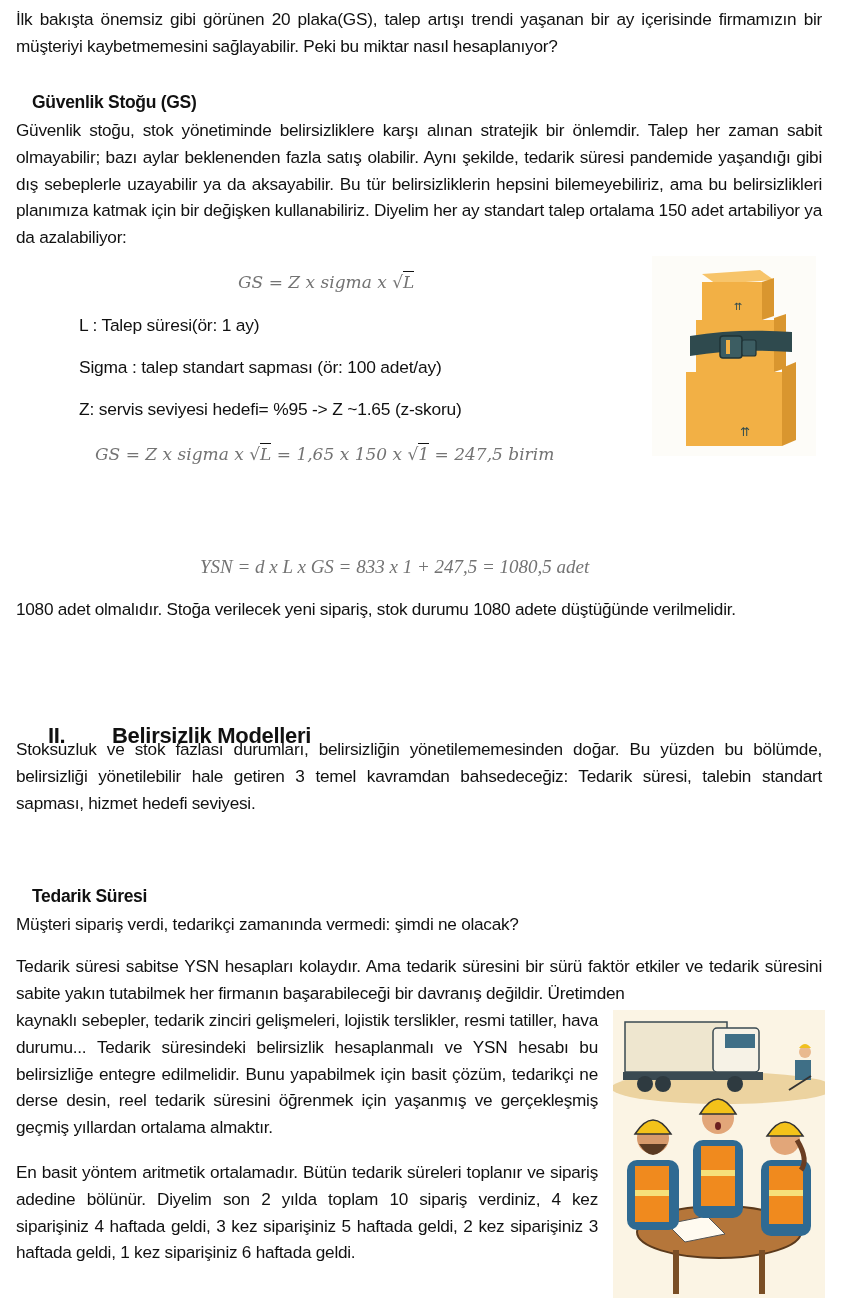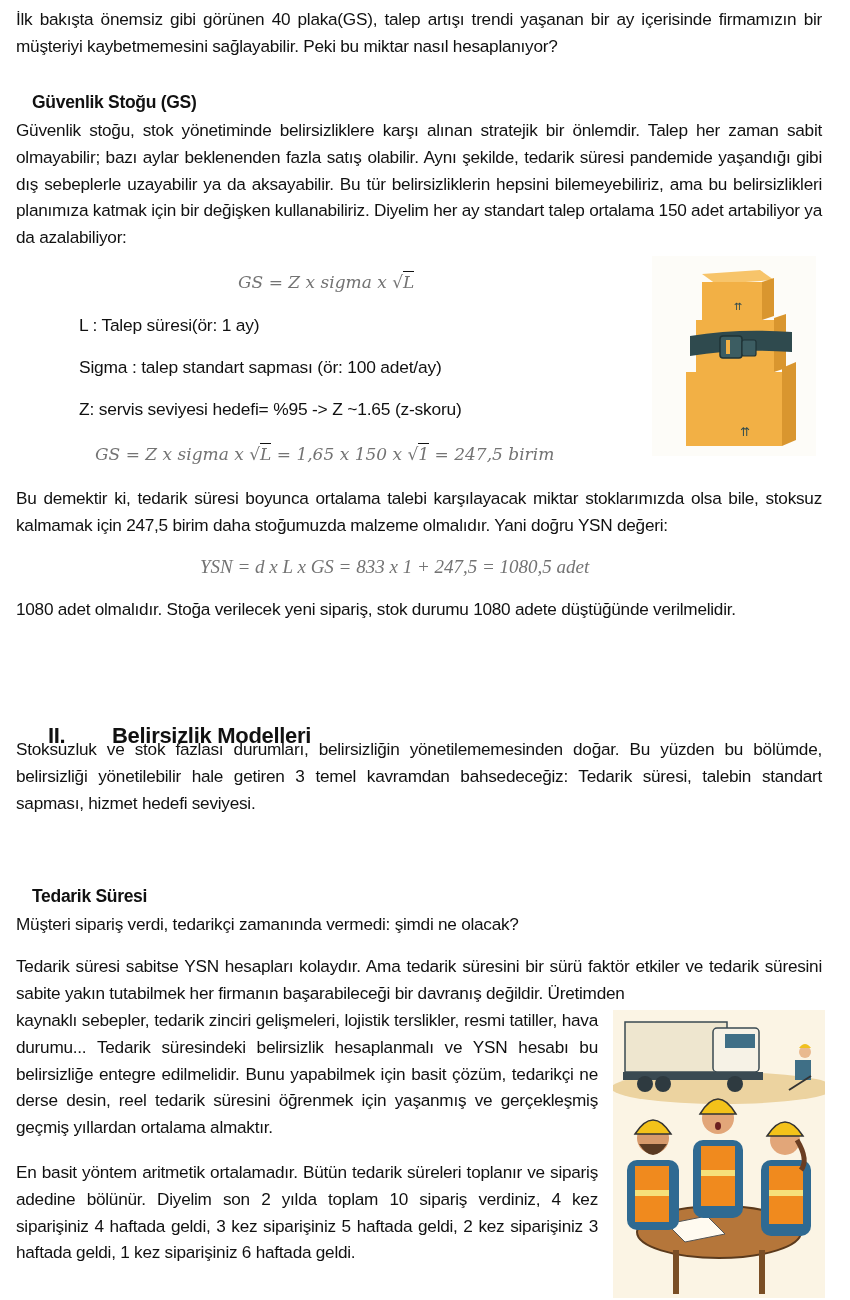--- a/index.html
+++ b/index.html
@@ -35,21 +35,21 @@
     .h2 .num { display: inline-block; width: 64px; }
     .img-box { position: absolute; }
     .img-boxes { left: 652px; top: 256px; width: 164px; height: 200px; }
     .img-workers { left: 613px; top: 1010px; width: 212px; height: 288px; }
   </style>
 </head>
 <body>
 
 <div class="page">
 
-  <p class="p" style="top:6px;">İlk bakışta önemsiz gibi görünen 40 plaka(GS), talep artışı trendi yaşanan bir ay içerisinde firmamızın bir müşteriyi kaybetmemesini sağlayabilir. Peki bu miktar nasıl hesaplanıyor?</p>
+  <p class="p" style="top:6px;">İlk bakışta önemsiz gibi görünen 20 plaka(GS), talep artışı trendi yaşanan bir ay içerisinde firmamızın bir müşteriyi kaybetmemesini sağlayabilir. Peki bu miktar nasıl hesaplanıyor?</p>
 
   <h3 class="h3" style="top:76px;">Güvenlik Stoğu (GS)</h3>
 
   <p class="p" style="top:117px;">Güvenlik stoğu, stok yönetiminde belirsizliklere karşı alınan stratejik bir önlemdir. Talep her zaman sabit olmayabilir; bazı aylar beklenenden fazla satış olabilir. Aynı şekilde, tedarik süresi pandemide yaşandığı gibi dış sebeplerle uzayabilir ya da aksayabilir. Bu tür belirsizliklerin hepsini bilemeyebiliriz, ama bu belirsizlikleri planımıza katmak için bir değişken kullanabiliriz. Diyelim her ay standart talep ortalama 150 adet artabiliyor ya da azalabiliyor:</p>
 
   <div class="math" style="left:238px; top:272px;">
     <span>GS = Z x sigma x </span><span class="rad">√</span><span class="ov">L</span>
   </div>
 
   <div class="def" style="top:315px;">L : Talep süresi(ör: 1 ay)</div>
@@ -76,21 +76,20 @@
       <rect x="68" y="80" width="22" height="22" rx="3" fill="#3c5d62" stroke="#1f3336" stroke-width="1.5"></rect>
       <rect x="74" y="84" width="4" height="14" fill="#f2b045"></rect>
       <rect x="90" y="84" width="14" height="16" rx="2" fill="#3c5d62" stroke="#1f3336" stroke-width="1.2"></rect>
 
       <rect x="34" y="116" width="96" height="74" fill="#f2b045"></rect>
       <polygon points="130,112 144,106 144,184 130,190" fill="#d9962f"></polygon>
       <text x="88" y="180" font-size="12" fill="#2f4a4e" font-family="DejaVu Sans, sans-serif">⇈</text>
     </svg>
   </div>
 
-  <p class="p" style="top:485px;">Bu demektir ki, tedarik süresi boyunca ortalama talebi karşılayacak miktar stoklarımızda olsa bile, stoksuz kalmamak için 247,5 birim daha stoğumuzda malzeme olmalıdır. Yani doğru YSN değeri:</p>
 
   <div class="math" style="left:200px; top:556px; font-size:19px;font-family:Liberation Serif, serif;">YSN = d x L x GS = 833 x 1 + 247,5 = 1080,5 adet</div>
 
   <p class="p" style="top:596px;">1080 adet olmalıdır. Stoğa verilecek yeni sipariş, stok durumu 1080 adete düştüğünde verilmelidir.</p>
 
   <h2 class="h2">
     <span class="num">II.</span><span>Belirsizlik Modelleri</span>
   </h2>
 
   <p class="p" style="top:736px;">Stoksuzluk ve stok fazlası durumları, belirsizliğin yönetilememesinden doğar. Bu yüzden bu bölümde, belirsizliği yönetilebilir hale getiren 3 temel kavramdan bahsedeceğiz: Tedarik süresi, talebin standart sapması, hizmet hedefi seviyesi.</p>

